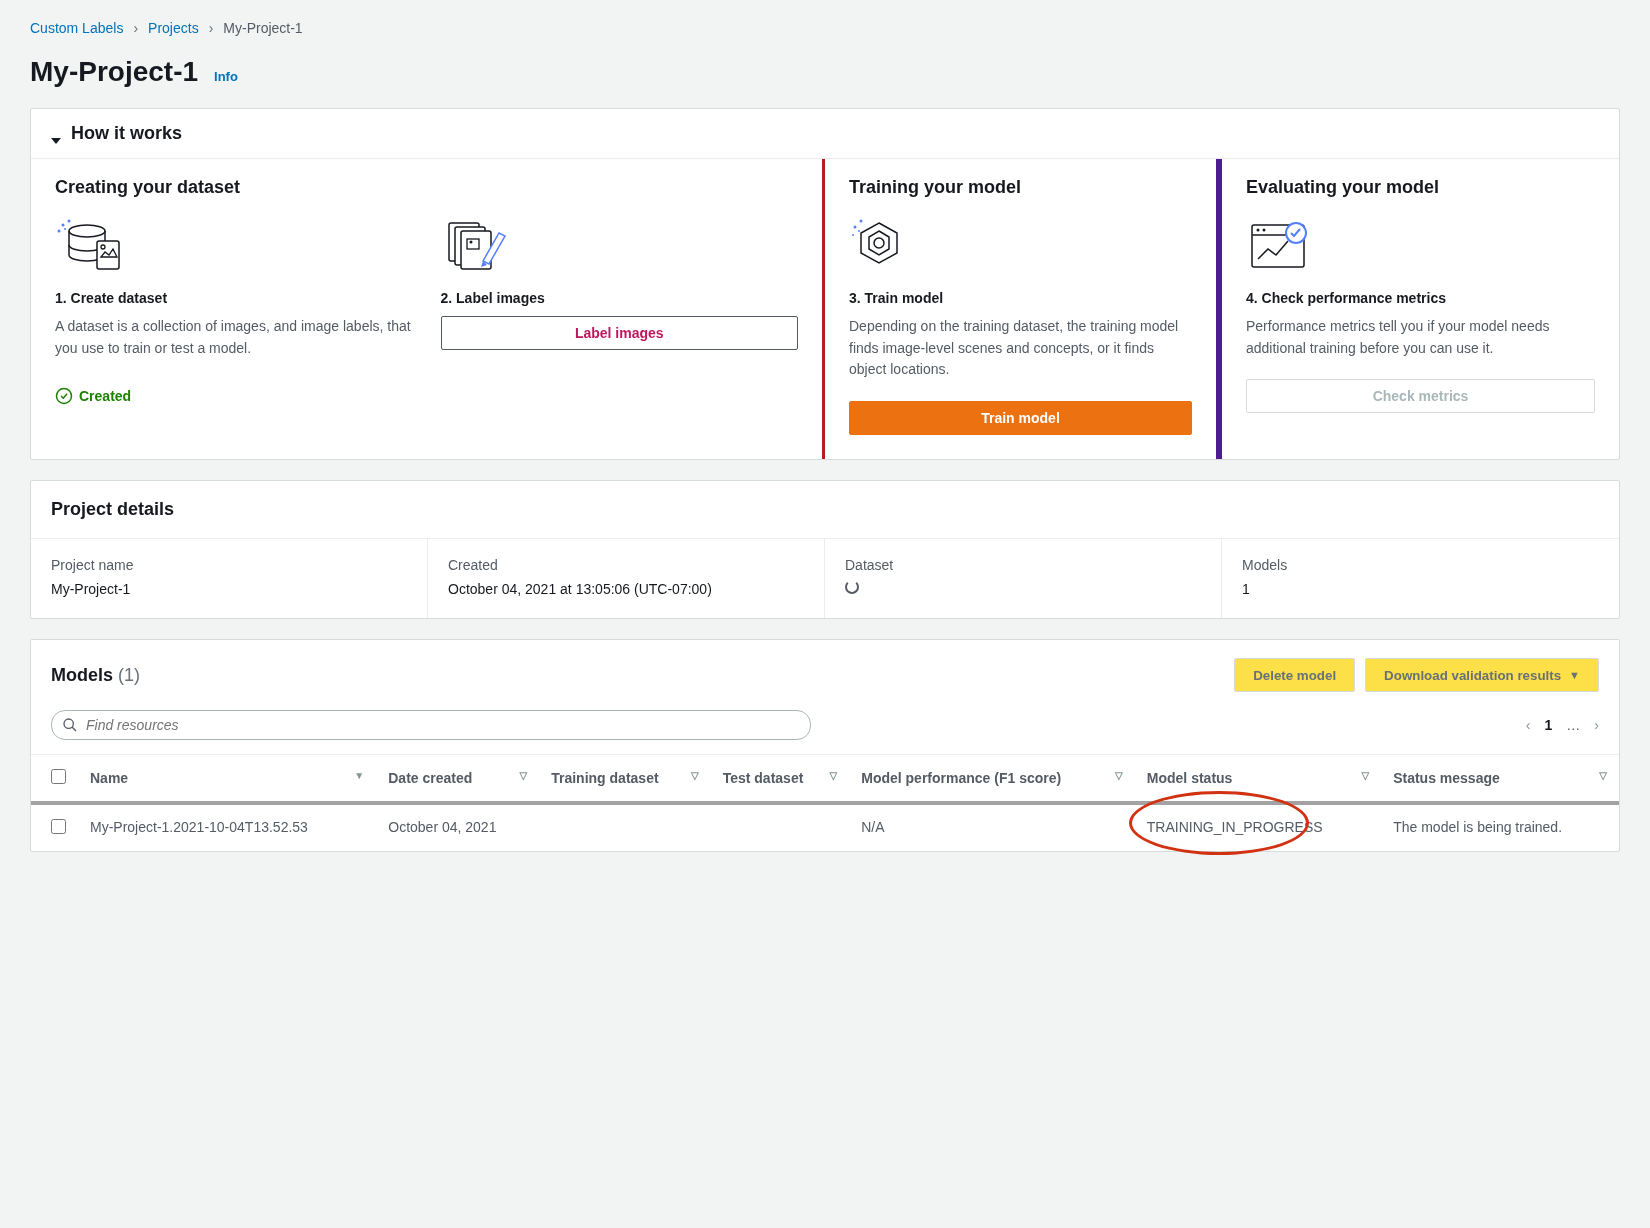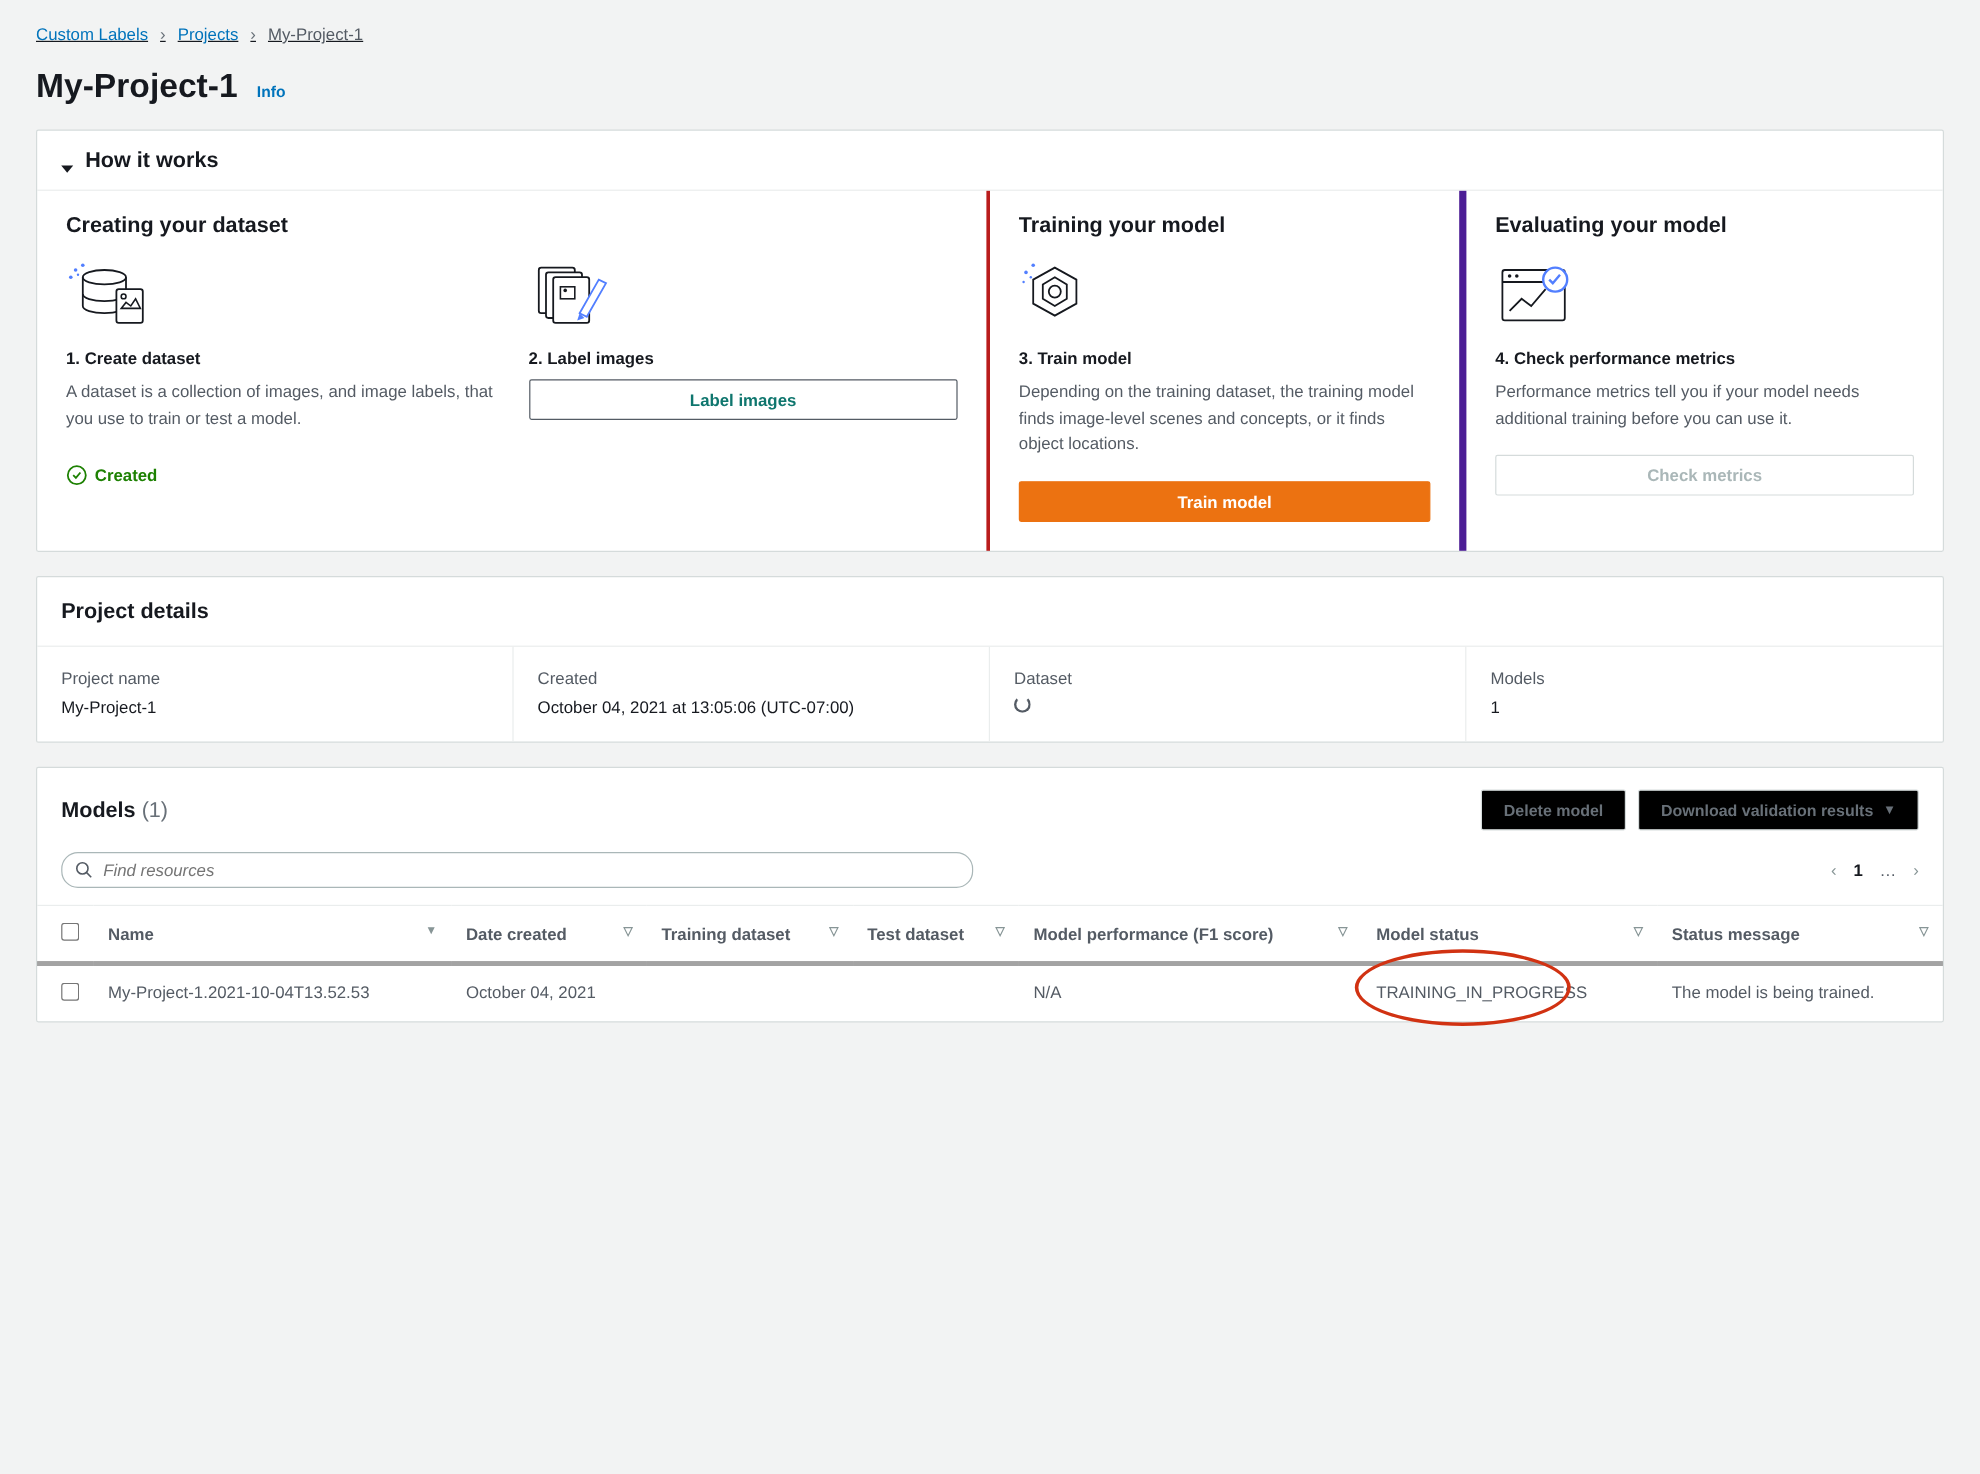--- a/index.html
+++ b/index.html
@@ -1,18 +1,18 @@
 <!DOCTYPE html>
 <html><head>
 <meta charset="utf-8">
 <style>
 * { box-sizing: border-box; margin: 0; padding: 0; }
 body { font-family: "Amazon Ember", "Helvetica Neue", Arial, sans-serif; background: #f2f3f3; color: #16191f; font-size: 14px; }
 .container { padding: 20px 30px; }
-.breadcrumbs { display: flex; align-items: center; gap: 10px; font-size: 14px; margin-bottom: 20px; text-decoration: underline; }
+.breadcrumbs { display: flex; align-items: center; gap: 10px; font-size: 14px; margin-bottom: 20px; }
 .breadcrumbs a { color: #0073bb; text-decoration: none; }
 .breadcrumbs .sep { color: #687078; }
 .breadcrumbs .current { color: #545b64; }
 .page-header { display: flex; align-items: baseline; gap: 16px; margin-bottom: 20px; }
 .page-title { font-size: 28px; font-weight: 700; }
 .info-link { color: #0073bb; font-size: 13px; text-decoration: none; font-weight: 600; }
 .panel { background: #fff; border: 1px solid #d5dbdb; border-radius: 2px; margin-bottom: 20px; }
 .collapse-header { display: flex; align-items: flex-end; gap: 10px; padding: 14px 20px; border-bottom: 1px solid #eaeded; }
 .collapse-header h2 { font-size: 18px; font-weight: 700; }
 .caret-down { width: 0; height: 0; border-left: 5px solid transparent; border-right: 5px solid transparent; border-top: 6px solid #16191f; }
@@ -21,37 +21,37 @@
 .hiw-col.dataset-col { grid-column: span 2; border-right: 3px solid #b91c1c; }
 .hiw-col.border-r { border-right: 6px solid #4c1d95; }
 .hiw-section-title { font-size: 18px; font-weight: 700; margin-bottom: 18px; }
 .hiw-inner { display: grid; grid-template-columns: 1fr 1fr; gap: 28px; }
 .hiw-item { display: flex; flex-direction: column; }
 .hiw-icon { height: 58px; margin-bottom: 16px; display: flex; align-items: center; }
 .hiw-icon svg { height: 56px; width: auto; }
 .hiw-step-title { font-weight: 700; margin-bottom: 10px; }
 .hiw-desc { color: #545b64; line-height: 1.55; margin-bottom: 20px; }
 .btn { display: inline-flex; align-items: center; justify-content: center; padding: 6px 20px; font-weight: 700; font-size: 14px; border-radius: 2px; border: 1px solid; cursor: pointer; height: 34px; }
-.btn-outline { background: #fff; border-color: #545b64; color: #0f766e; }
+.btn-outline { background: #fff; border-color: #545b64; color: #be185d; }
 .btn-primary { background: #ec7211; border-color: #ec7211; color: #fff; }
 .btn-disabled { background: #fff; border-color: #d5dbdb; color: #aab7b8; cursor: default; }
 .created-status { display: inline-flex; align-items: center; gap: 6px; color: #1d8102; font-weight: 600; margin-top: 8px; }
 .created-status svg { width: 18px; height: 18px; }
 .details-header { padding: 18px 20px; border-bottom: 1px solid #eaeded; }
 .details-header h2 { font-size: 18px; font-weight: 700; }
 .details-grid { display: grid; grid-template-columns: 1fr 1fr 1fr 1fr; }
 .detail-cell { padding: 18px 20px; }
 .detail-cell.border-r { border-right: 1px solid #eaeded; }
 .detail-label { color: #545b64; margin-bottom: 6px; font-size: 14px; }
 .detail-value { color: #16191f; font-size: 14px; line-height: 1.5; }
 .models-header { display: flex; align-items: center; justify-content: space-between; padding: 18px 20px; }
 .models-title { font-size: 18px; font-weight: 700; }
 .models-title .count { color: #687078; font-weight: 400; }
 .models-actions { display: flex; gap: 10px; }
-.btn-action { background: #000000; border: 1px solid #d5dbdb; color: #687078; padding: 6px 18px; border-radius: 2px; font-weight: 600; display: inline-flex; align-items: center; gap: 8px; cursor: pointer; height: 34px; }
+.btn-action { background: #fde047; border: 1px solid #d5dbdb; color: #687078; padding: 6px 18px; border-radius: 2px; font-weight: 600; display: inline-flex; align-items: center; gap: 8px; cursor: pointer; height: 34px; }
 .search-row { display: flex; align-items: center; justify-content: space-between; padding: 0 20px 14px; gap: 16px; }
 .search-box { flex: 1; display: flex; align-items: center; border: 1px solid #aab7b8; border-radius: 14px; padding: 6px 10px; max-width: 760px; }
 .search-box svg { width: 16px; height: 16px; color: #545b64; margin-right: 8px; flex-shrink: 0; }
 .search-box input { border: none; outline: none; width: 100%; font-size: 14px; font-style: italic; color: #687078; }
 .pagination { display: flex; align-items: center; gap: 14px; color: #545b64; }
 .pagination .pg-btn { color: #879596; cursor: pointer; }
 .pagination .current-pg { font-weight: 700; color: #16191f; }
 table { width: 100%; border-collapse: collapse; }
 thead th { text-align: left; padding: 14px 12px; border-top: 1px solid #eaeded; border-bottom: 4px solid #a3a3a3; color: #545b64; font-weight: 700; font-size: 14px; position: relative; }
 thead th .sort-ic { float: right; color: #879596; font-size: 10px; }

